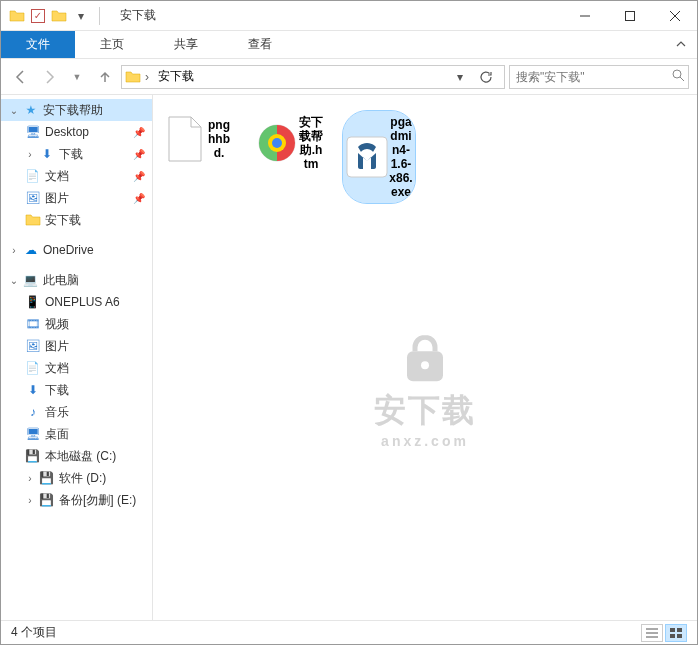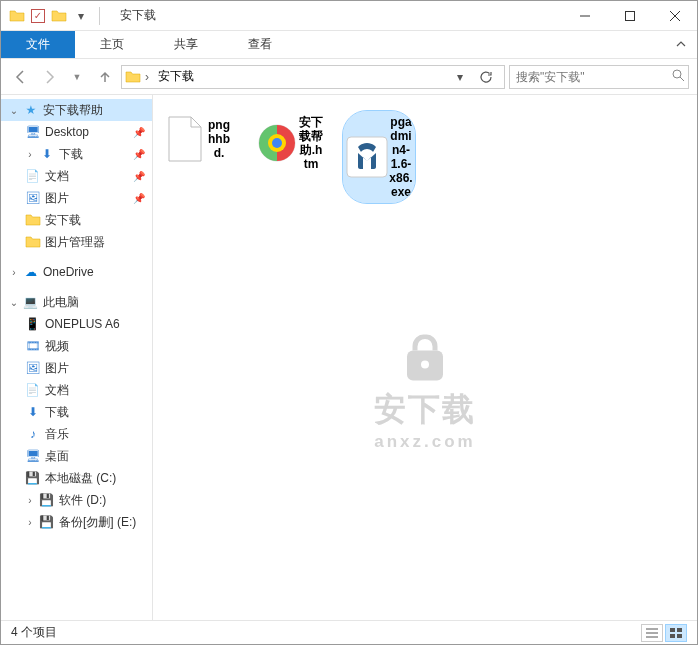--- a/index.html
+++ b/index.html
@@ -39,21 +39,21 @@
     .ico { width: 16px; height: 16px; display: inline-flex; align-items: center; justify-content: center; }
     .pin { color: #888; font-size: 10px; margin-left: auto; margin-right: 6px; }
     
     .file-area { flex: 1; padding: 16px 10px; display: flex; align-items: flex-start; gap: 18px; position: relative; }
     .file-item { width: 72px; display: flex; flex-direction: row; align-items: center; text-align: center; font-size: 12px; line-height: 14px; cursor: pointer; padding: 4px 2px; font-weight: bold; }
     .file-item.sel { background: #cce8ff; outline: 1px solid #99d1ff; border-radius: 24px; }
     .file-thumb { width: 48px; height: 48px; display: flex; align-items: center; justify-content: center; }
     .file-name { word-break: break-all; }
     
     .watermark { position: absolute; left: 50%; top: 50%; transform: translate(-50%, -20%); color: #d5d5d5; font-size: 32px; font-weight: bold; letter-spacing: 2px; pointer-events: none; text-align: center; }
-    .watermark .wm-sub { font-size: 17px; letter-spacing: 3px; }
+    .watermark .wm-sub { font-size: 14px; letter-spacing: 3px; }
     
     .statusbar { height: 24px; border-top: 1px solid #e5e5e5; display: flex; align-items: center; padding: 0 10px; font-size: 12px; color: #333; }
     .view-btns { margin-left: auto; display: flex; gap: 2px; }
     .view-btn { width: 22px; height: 18px; border: 1px solid #ccc; display:flex; align-items:center; justify-content:center; }
     .view-btn.active { background: #cce8ff; border-color: #99d1ff; }
     
     .folder-svg { fill: #ffd75e; stroke: #d9a400; stroke-width: .5; }
   </style>
 </head>
 <body>
@@ -180,28 +180,20 @@
         <span class="pin">📌</span>
       </div>
     <div class="tree-item l1">
         <span class="ico">
           <svg width="16" height="16" viewBox="0 0 16 16">
             <path class="folder-svg" d="M1 3h5l1.5 2H15v8H1z"></path>
           </svg>
         </span>
         <span>安下载</span>
       </div>
-    <div class="tree-item l1">
-        <span class="ico">
-          <svg width="16" height="16" viewBox="0 0 16 16">
-            <path class="folder-svg" d="M1 3h5l1.5 2H15v8H1z"></path>
-          </svg>
-        </span>
-        <span>图片管理器</span>
-      </div>
     <div class="tree-spacer"></div>
     <div class="tree-item">
         <span class="exp">›</span>
         <span class="ico" style="color:#0078d4;">☁</span>
         <span>OneDrive</span>
       </div>
     <div class="tree-spacer"></div>
     <div class="tree-item">
         <span class="exp">⌄</span>
         <span class="ico" style="color:#2e7cd1;">💻</span>

